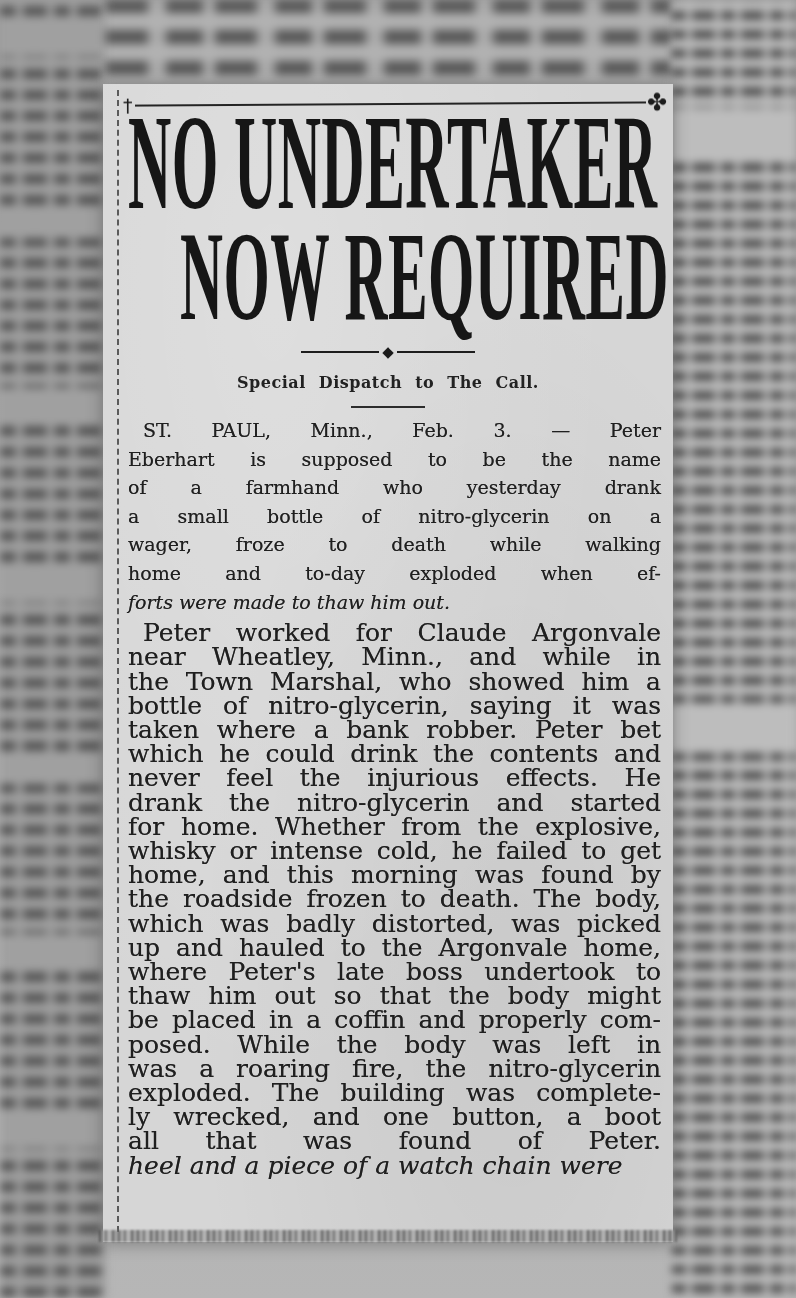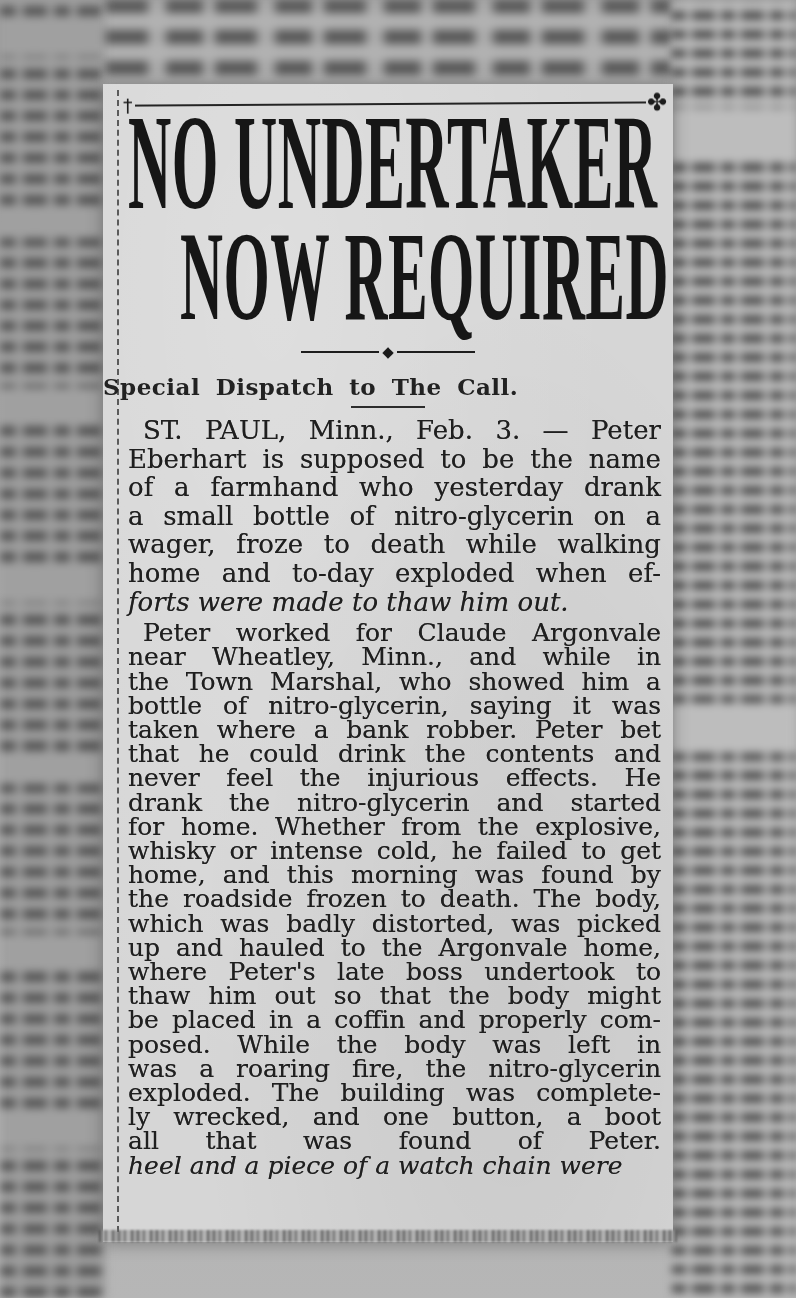--- a/index.html
+++ b/index.html
@@ -58,33 +58,33 @@
   .hl { position:absolute; white-space:nowrap; line-height:1; transform-origin:left top; letter-spacing:1px; }
   .hl1 { left:25px; top:10px;  font-size:136px; transform:scaleX(.44); }
   .hl2 { left:77px; top:128px; font-size:128px; transform:scaleX(.465); }
   .divider {
     position:absolute; top:260px; left:0; width:100%; height:16px;
     display:flex; justify-content:center; align-items:center; color:#1a1a1a; filter:blur(.3px);
   }
   .divider .seg { width:78px; height:2px; background:#1d1d1d; }
   .divider .diamond { font-size:15px; line-height:16px; margin:0 3px; font-family:"DejaVu Sans",sans-serif; }
   .byline {
-    position:absolute; top:289px; left:0; width:100%; 
-    font-weight:bold; font-size:23px; letter-spacing:.5px; word-spacing:7px;
+    position:absolute; top:289px; left:0; width:100%; text-align:center;
+    font-weight:bold; font-size:16px; letter-spacing:.5px; word-spacing:7px;
     color:#222; filter:blur(.3px);
   }
   .byline-rule {
     position:absolute; top:322px; left:50%; margin-left:-37px; width:74px; height:2px;
     background:#2c2c2c; filter:blur(.5px);
   }
   .body-text {
     position:absolute; top:332px; left:25px; width:533px; color:#1f1f1f;
     filter:blur(.25px); text-shadow:0 0 .5px rgba(20,20,20,.65);
   }
-  .para1 { font-size:26px; line-height:28.6px; }
+  .para1 { font-size:19px; line-height:28.6px; }
   .para2 { font-size:25px; line-height:24.2px; margin-top:5px; }
   .bodyline { text-align:justify; text-align-last:justify; }
   .para .bodyline:last-child  { text-align-last:left;font-style:italic; }
   .para .bodyline:first-child { text-indent:15px; }
   .torn-edge {
     position:absolute; left:-4px; bottom:0; width:578px; height:12px; opacity:.75;
     background:repeating-linear-gradient(90deg, #474747 0 2px, #969696 2px 6px, #5a5a5a 6px 8px, #a5a5a5 8px 13px, #3f3f3f 13px 15px, #8e8e8e 15px 19px);
     filter:blur(1px);
   }
 </style>
@@ -128,21 +128,21 @@
           <div class="bodyline">wager, froze to death while walking</div>
           <div class="bodyline">home and to-day exploded when ef-</div>
           <div class="bodyline">forts were made to thaw him out.</div>
         </div>
       <div class="para para2">
           <div class="bodyline">Peter worked for Claude Argonvale</div>
           <div class="bodyline">near Wheatley, Minn., and while in</div>
           <div class="bodyline">the Town Marshal, who showed him a</div>
           <div class="bodyline">bottle of nitro-glycerin, saying it was</div>
           <div class="bodyline">taken where a bank robber. Peter bet</div>
-          <div class="bodyline">that he could drink the contents and</div>
+          <div class="bodyline">which he could drink the contents and</div>
           <div class="bodyline">never feel the injurious effects. He</div>
           <div class="bodyline">drank the nitro-glycerin and started</div>
           <div class="bodyline">for home. Whether from the explosive,</div>
           <div class="bodyline">whisky or intense cold, he failed to get</div>
           <div class="bodyline">home, and this morning was found by</div>
           <div class="bodyline">the roadside frozen to death. The body,</div>
           <div class="bodyline">which was badly distorted, was picked</div>
           <div class="bodyline">up and hauled to the Argonvale home,</div>
           <div class="bodyline">where Peter's late boss undertook to</div>
           <div class="bodyline">thaw him out so that the body might</div>

